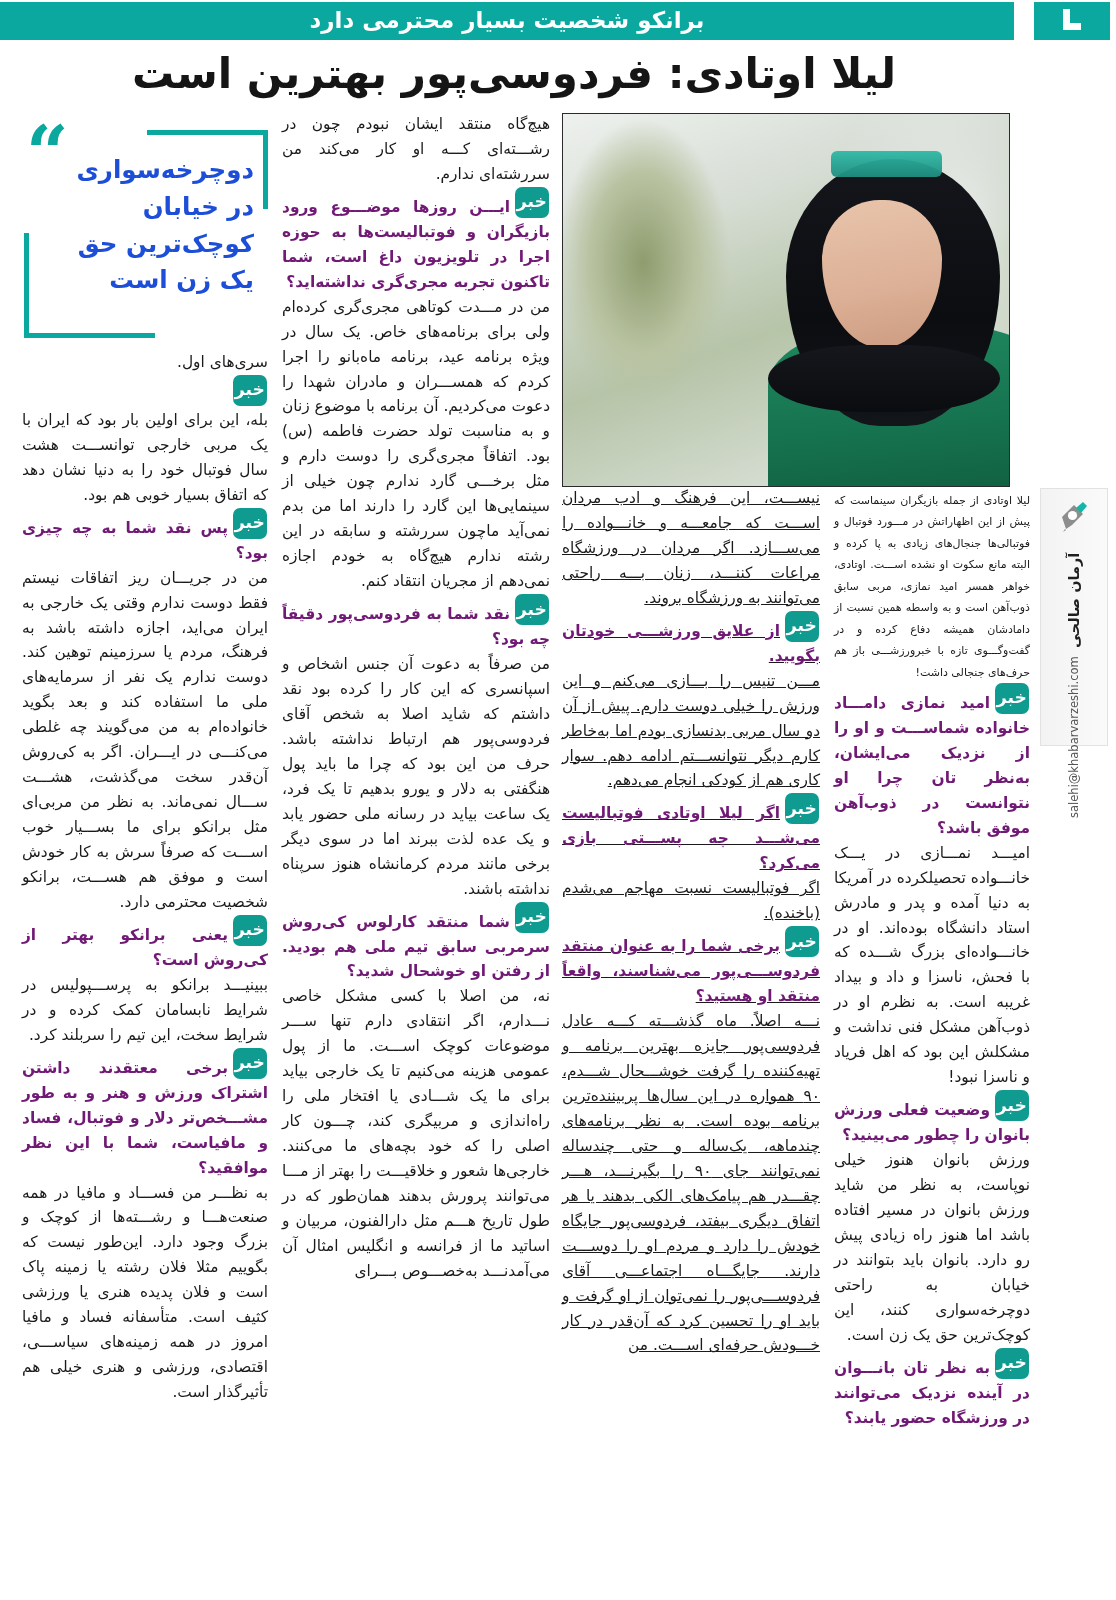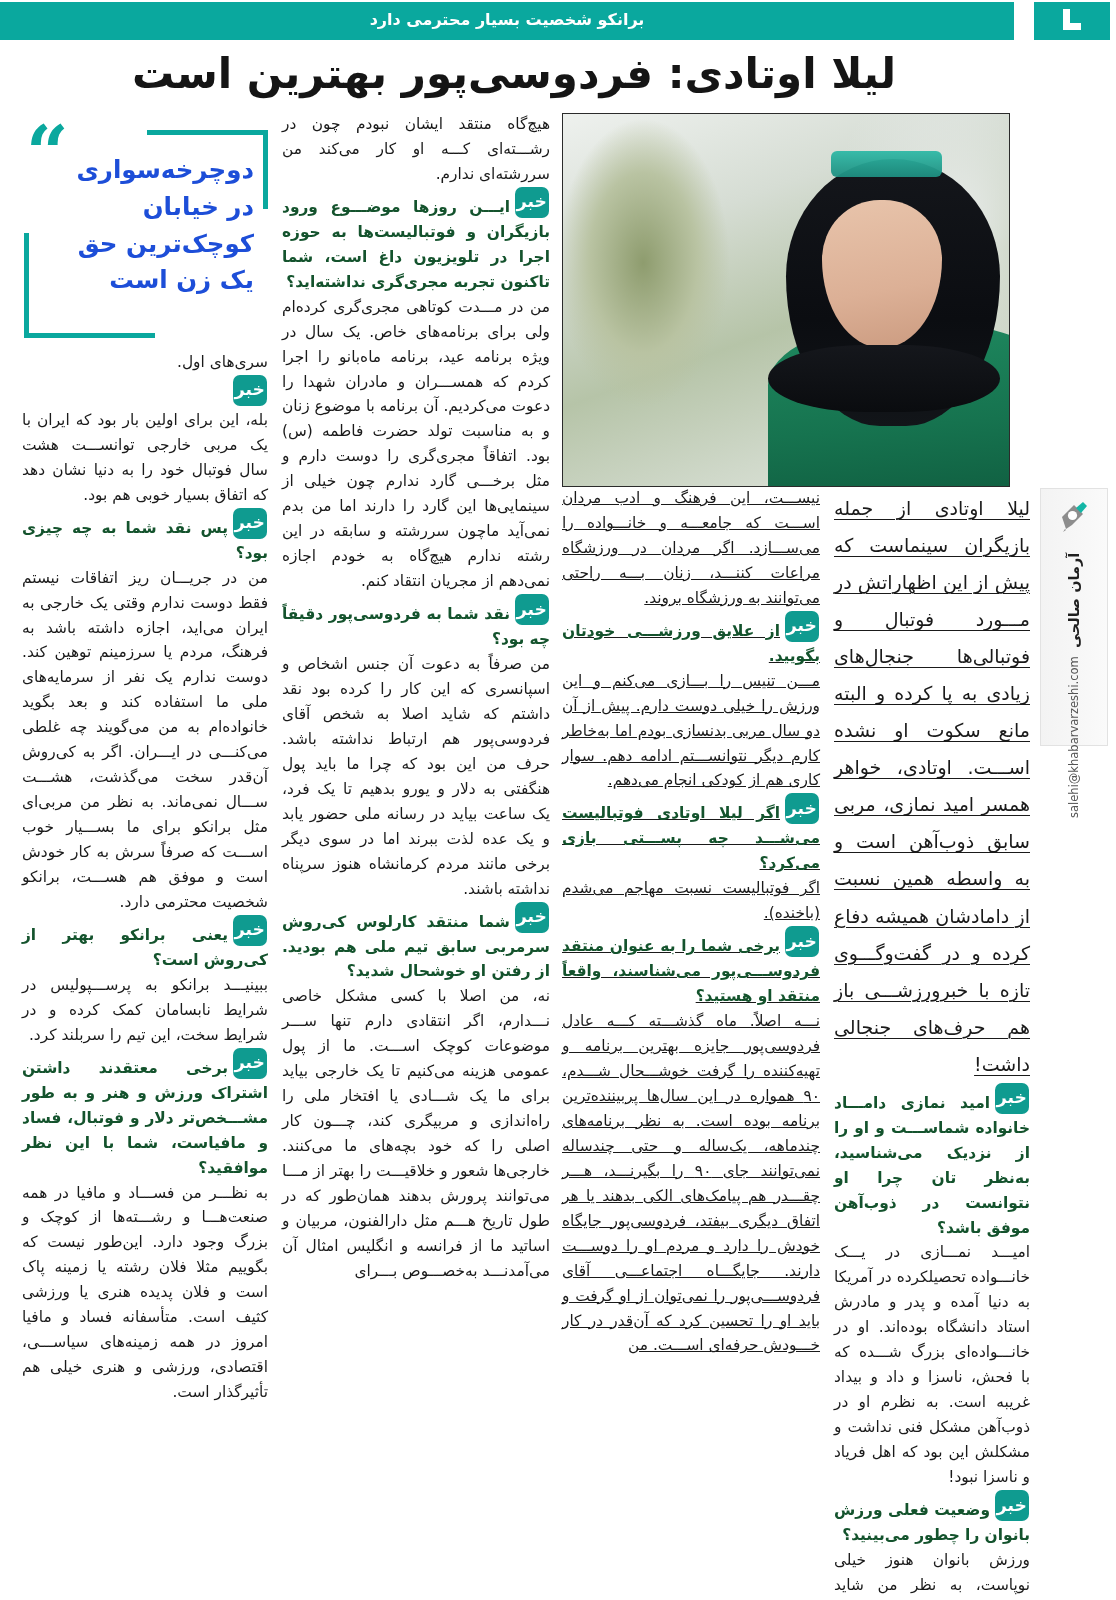--- a/index.html
+++ b/index.html
@@ -12,21 +12,21 @@
   }
   .page{width:1116px;height:1600px;position:relative;}
 
   
   .topbar{
     position:absolute;left:0;top:2px;width:1014px;height:38px;
     background:var(--teal,#0aa89e);
     display:flex;align-items:center;justify-content:center;
   }
   .topbar .kicker{
-    color:#fff;font-size:16px;font-weight:bold;
+    color:#fff;font-size:23px;font-weight:bold;
     letter-spacing:0px;line-height:1;
     transform:translateY(-1px);
   }
   .logobox{
     position:absolute;left:1034px;top:2px;width:76px;height:38px;
     background:#0aa89e;display:flex;align-items:center;justify-content:center;
   }
   .logobox svg{display:block;}
 
   
@@ -108,45 +108,44 @@
     text-orientation:mixed;
     transform:rotate(180deg);
     margin-top:14px;
     display:flex;align-items:center;gap:8px;
   }
   .byline .bname{font-size:14.5px;font-weight:bold;color:#1f1f1f;white-space:nowrap;}
   .byline .bmail{font-size:11.5px;color:#555;white-space:nowrap;direction:ltr;}
 
   
   .intro{
-    text-decoration:underline;
     text-decoration-thickness:1px;
     text-underline-offset:4px;
     text-decoration-color:#1a1a1a;
-    font-size:19px;line-height:1.95;
+    font-size:11px;line-height:1.95;
     display:block;
   }
 
   
   .badge{
     display:inline-block;vertical-align:-6px;
     width:34px;height:31px;border-radius:7px;
     background:#0f9b90;
     margin:0 1px 0 5px;
     position:relative;
     overflow:hidden;
   }
   .badge::after{
     content:"خبر";
     position:absolute;left:0;right:0;top:50%;
     transform:translateY(-52%) skewX(-4deg);
     text-align:center;color:#fff;
     font-size:17px;font-weight:bold;line-height:1;
   }
-  .q{font-weight:bold;color:#14532d;margin-top:12px;}
+  .q{font-weight:bold;color:#701a75;margin-top:12px;}
 
   
   .pullquote{
     position:absolute;right:848px;top:6px;width:250px;height:230px;
   }
   .pq-frame-tr{
     position:absolute;right:0;top:12px;width:116px;height:74px;
     border-top:5px solid #0aa89e;border-right:5px solid #0aa89e;
   }
   .pq-frame-bl{
@@ -206,21 +205,21 @@
       <span class="bname">آرمان صالحی</span>
       <span class="bmail">salehi@khabarvarzeshi.com</span>
     </span>
   </div>
 
   <div class="cols">
 
     <div class="col" id="col-r" style="top:378px;">
       <span class="intro">لیلا اوتادی از جمله بازیگران سینماست که پیش از این اظهاراتش در مـــورد فوتبال و فوتبالی‌ها جنجال‌های زیادی به پا کرده و البته مانع سکوت او نشده اســـت. اوتادی، خواهر همسر امید نمازی، مربی سابق ذوب‌آهن است و به واسطه همین نسبت از دامادشان همیشه دفاع کرده و در گفت‌وگـــوی تازه با خبرورزشـــی باز هم حرف‌های جنجالی داشت!</span>
       <div id="qa-right">
-          <p><span class="badge"></span><span class="q">امید نمازی دامـــاد خانواده شماســـت و او را از نزدیک می‌شناسید، به‌نظر تان چرا او نتوانست در ذوب‌آهن موفق باشد؟</span></p>
+          <p><span class="badge"></span><span class="q">امید نمازی دامـــاد خانواده شماســـت و او را از نزدیک می‌ایشان، به‌نظر تان چرا او نتوانست در ذوب‌آهن موفق باشد؟</span></p>
           <p><span>امیـــد نمـــازی در یـــک خانـــواده تحصیلکرده در آمریکا به دنیا آمده و پدر و مادرش استاد دانشگاه بوده‌اند. او در خانـــواده‌ای بزرگ شـــده که با فحش، ناسزا و داد و بیداد غریبه است. به نظرم او در ذوب‌آهن مشکل فنی نداشت و مشکلش این بود که اهل فریاد و ناسزا نبود!</span></p>
           <p><span class="badge"></span><span class="q">وضعیت فعلی ورزش بانوان را چطور می‌بینید؟</span></p>
           <p><span>ورزش بانوان هنوز خیلی نوپاست، به نظر من شاید ورزش بانوان در مسیر افتاده باشد اما هنوز راه زیادی پیش رو دارد. بانوان باید بتوانند در خیابان به راحتی دوچرخه‌سواری کنند، این کوچک‌ترین حق یک زن است.</span></p>
           <p><span class="badge"></span><span class="q">به نظر تان بانـــوان در آینده نزدیک می‌توانند در ورزشگاه حضور یابند؟</span></p>
         </div>
     </div>
 
     <div class="col" id="col-m2" style="top:374px;text-decoration:underline;">
       <div id="qa-m2">
           <p><span>نیســـت، این فرهنگ و ادب مردان اســـت که جامعـــه و خانـــواده را می‌ســـازد. اگر مردان در ورزشگاه مراعات کننـــد، زنان بـــه راحتی می‌توانند به ورزشگاه بروند.</span></p>

